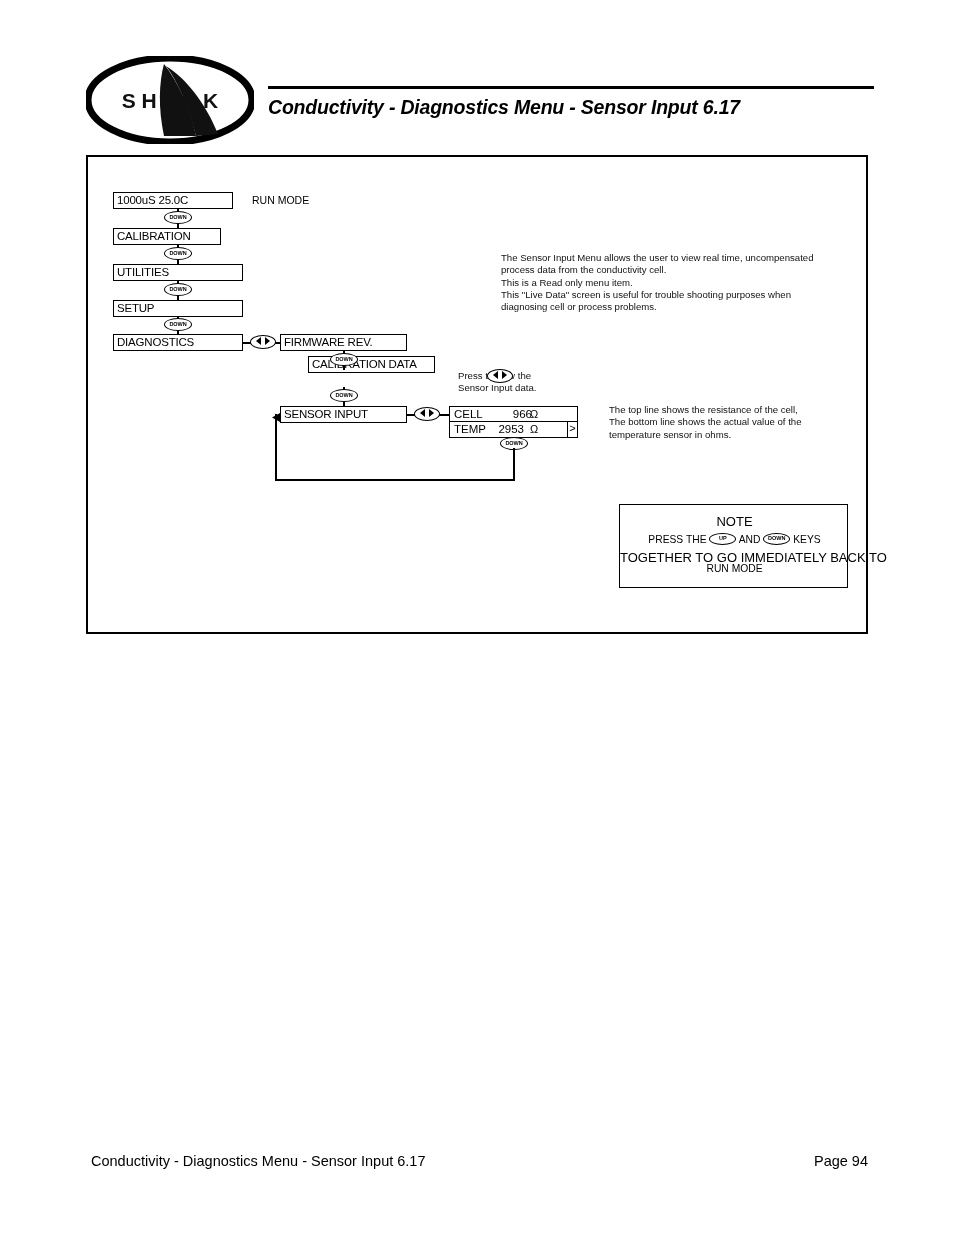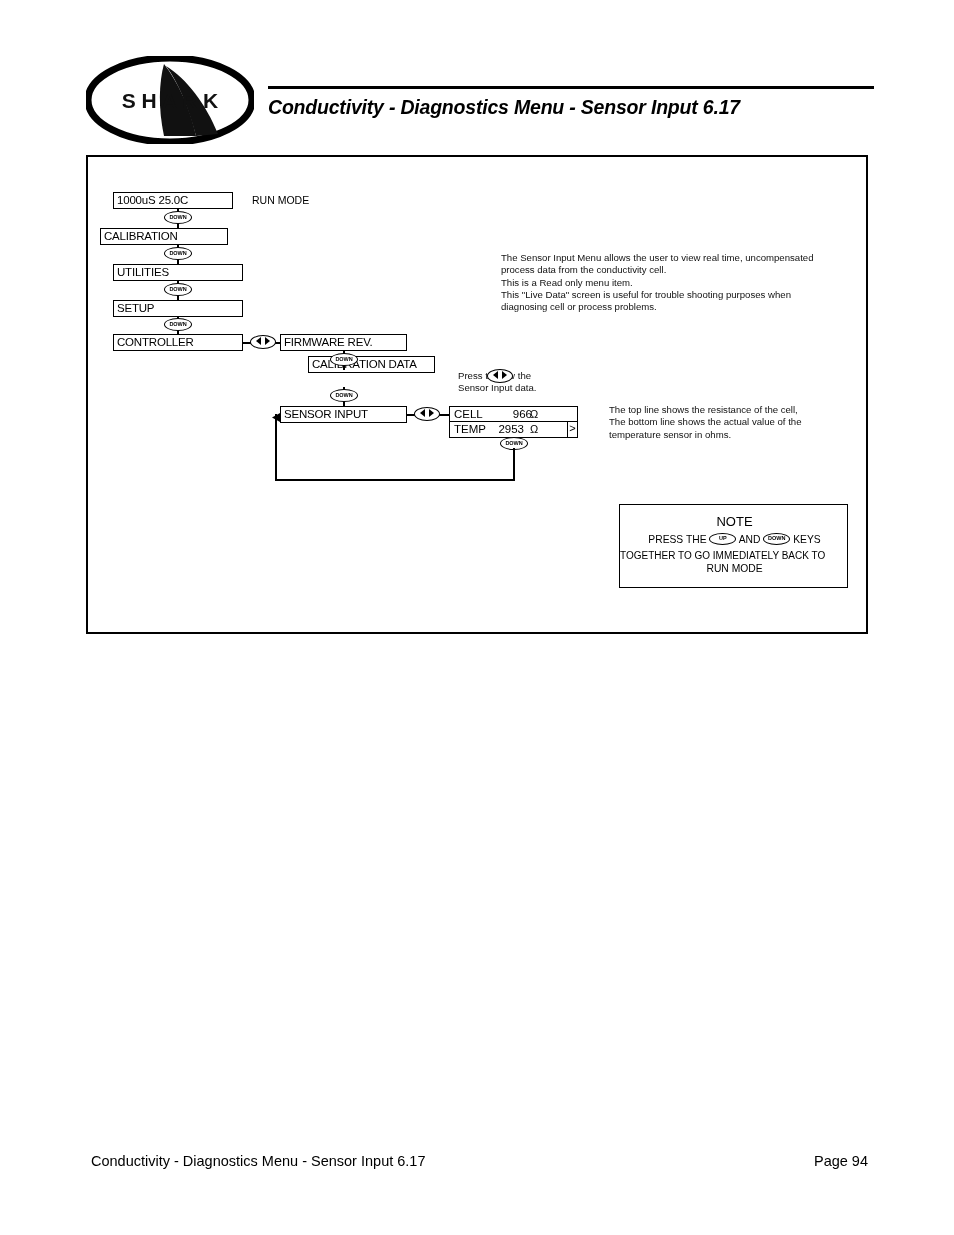--- a/index.html
+++ b/index.html
@@ -166,22 +166,22 @@
   #note-l1 {
     position: absolute;
     left: 0; top: 29px; width: 229px;
     text-align: center;
     font-size: 10.3px;
     white-space: nowrap;
   }
   #note-l2 {
     position: absolute;
     left: 0; top: 45px; width: 229px;
-    text-align: left;
-    font-size: 10px;
+    text-align: right;
+    font-size: 13px;
     white-space: nowrap;
   }
   #note-l3 {
     position: absolute;
     left: 0; top: 58px; width: 229px;
     text-align: center;
     font-size: 10.3px;
     white-space: nowrap;
   }
   .note-key {
@@ -227,24 +227,24 @@
     </svg>
   </div>
 
   <div id="header-rule"></div>
   <div id="header-subtitle">Conductivity - Diagnostics Menu - Sensor Input 6.17</div>
 </div>
 
 <div id="content-frame"></div>
 
 <div class="menu-box" style="left:113px; top:192px; width:120px;">1000uS  25.0C</div>
-<div class="menu-box" style="left:100px; top:228px; width:128px;">CALIBRATION</div>
+<div class="menu-box" style="left:113px; top:228px; width:108px;">CALIBRATION</div>
 <div class="menu-box" style="left:113px; top:264px; width:130px;">UTILITIES</div>
 <div class="menu-box" style="left:113px; top:300px; width:130px;">SETUP</div>
-<div class="menu-box" style="left:113px; top:334px; width:130px;">CONTROLLER</div>
+<div class="menu-box" style="left:113px; top:334px; width:130px;">DIAGNOSTICS</div>
 
 <div style="position:absolute; left:252px; top:194px; font-size:10.5px;">RUN MODE</div>
 
 <div class="vline" style="left:177px; top:209px; height:19px;"></div>
 <div class="vline" style="left:177px; top:245px; height:19px;"></div>
 <div class="vline" style="left:177px; top:281px; height:19px;"></div>
 <div class="vline" style="left:177px; top:317px; height:17px;"></div>
 
 <div class="key-oval" style="left:164px; top:211px;">DOWN</div>
 <div class="key-oval" style="left:164px; top:247px;">DOWN</div>

